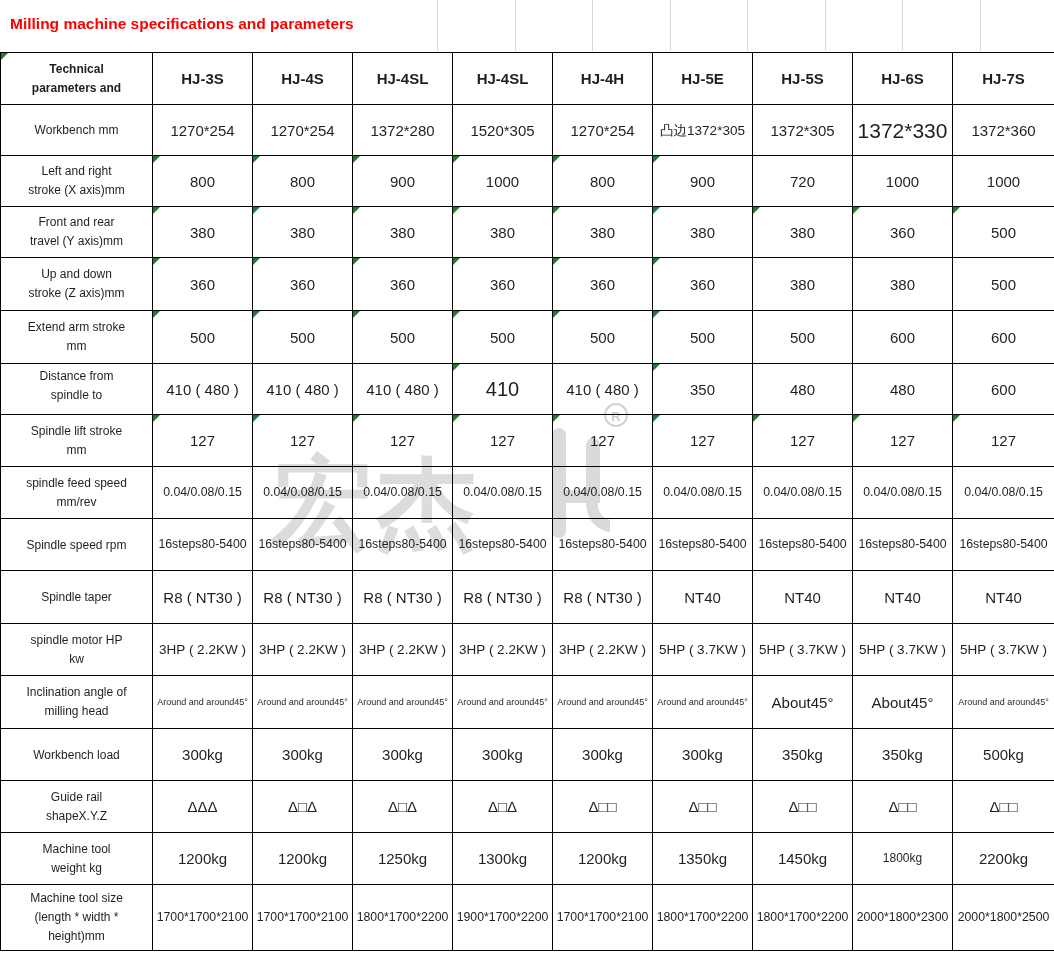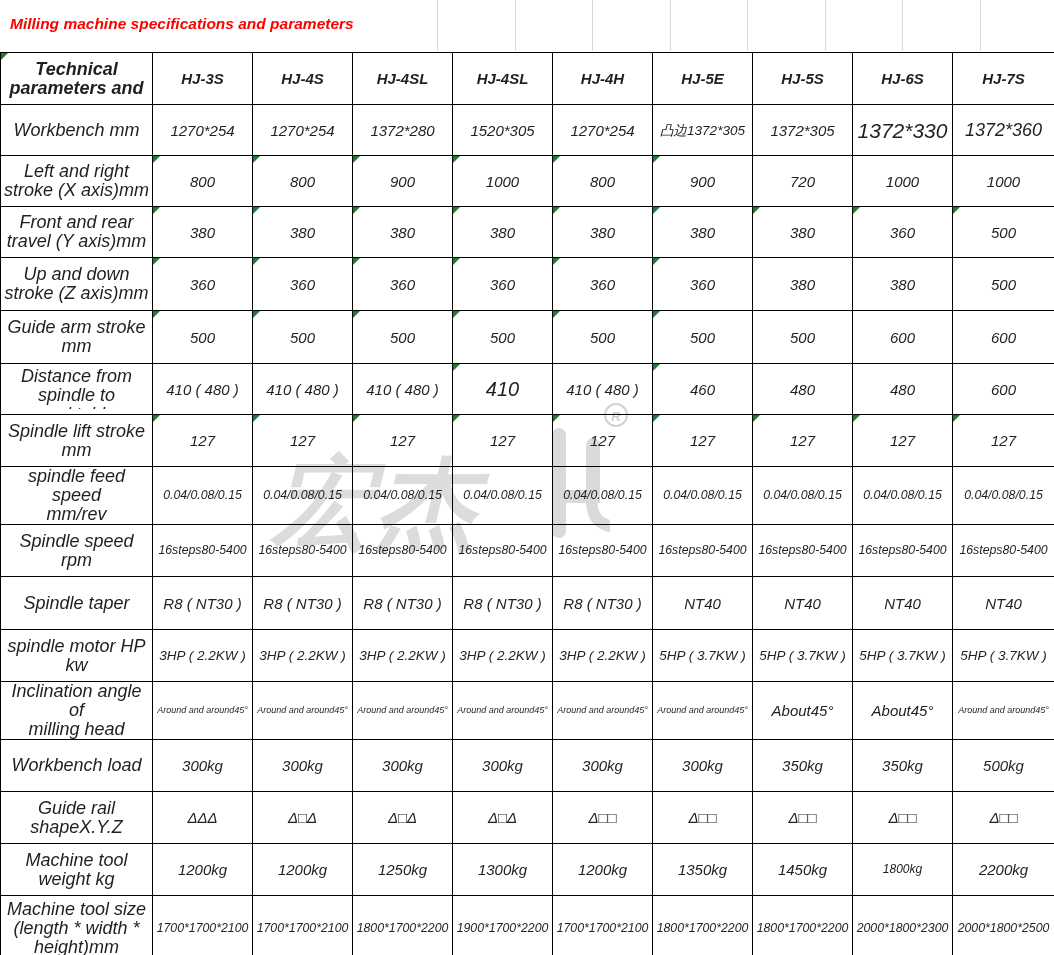--- a/index.html
+++ b/index.html
@@ -1,35 +1,35 @@
 <!DOCTYPE html>
 <html><head>
 <meta charset="utf-8">
 <style>
   html,body{margin:0;padding:0;background:#ffffff;}
   .page{position:relative;width:1054px;height:955px;background:#ffffff;overflow:hidden;
-        font-family:"Liberation Sans","DejaVu Sans",sans-serif;font-style:italic;}
+        font-family:"Liberation Sans","DejaVu Sans",sans-serif;}
   
   .title{position:absolute;left:10px;top:15px;font-size:15.5px;font-weight:bold;color:#ff0000;z-index:3;white-space:nowrap;}
   .gridline{position:absolute;top:0;width:1px;height:51px;background:#d9d9d9;z-index:0;}
   
   .watermark{position:absolute;left:0;top:0;width:1054px;height:955px;z-index:1;pointer-events:none;}
   .wm-cjk{position:absolute;font-size:100px;line-height:110px;color:#dcdcdc;font-weight:bold;letter-spacing:4px;white-space:nowrap;}
   .wm-left{left:272px;top:448px;}
   .wm-right{left:638px;top:448px;}
   .wm-logo{position:absolute;left:546px;top:420px;}
   .wm-reg{position:absolute;left:604px;top:403px;width:24px;height:24px;border:2px solid #d2d2d2;border-radius:50%;
           color:#cccccc;font-size:13px;font-weight:bold;line-height:24px;text-align:center;box-sizing:border-box;}
   
   table.spec{position:absolute;left:0;top:52px;z-index:2;width:1054px;border-collapse:collapse;table-layout:fixed;
              color:#1f1f1f;background:transparent;}
   .spec td,.spec th{border:1.5px solid #000000;text-align:center;vertical-align:middle;padding:0 1px;
                     position:relative;overflow:hidden;background:transparent;}
   .spec th{font-weight:bold;font-size:15px;}
-  .lbl{white-space:pre-line;line-height:19px;font-size:18px;display:inline-block;text-align:center;}
+  .lbl{white-space:pre-line;line-height:19px;font-size:12px;display:inline-block;text-align:center;}
   .val{line-height:17px;}
   tr.h52{height:52px;} tr.h51{height:51px;} tr.h53{height:53px;} tr.h66{height:66px;}
   tr.clip td.c-label{vertical-align:top;}
   tr.clip .lbl{display:block;height:45px;overflow:hidden;padding-top:3px;box-sizing:border-box;}
   .flag::before{content:"";position:absolute;left:0;top:0;width:0;height:0;
                 border-top:7px solid #1e7b34;border-right:7px solid transparent;}
 </style>
 </head>
 <body>
 
@@ -104,21 +104,21 @@
           <td>
             <div class="val" style="font-size: 13.5px;">凸边1372*305</div>
           </td>
           <td>
             <div class="val" style="font-size: 15px;">1372*305</div>
           </td>
           <td>
             <div class="val" style="font-size: 21px;">1372*330</div>
           </td>
           <td>
-            <div class="val" style="font-size: 18px;">1372*360</div>
+            <div class="val" style="font-size: 15px;">1372*360</div>
           </td>
         </tr>
         <tr class="h51">
           <td class="c-label"><span class="lbl">Left and right
 stroke (X axis)mm</span></td>
           <td class="flag">
             <div class="val" style="font-size: 15px;">800</div>
           </td>
           <td class="flag">
             <div class="val" style="font-size: 15px;">800</div>
@@ -201,21 +201,21 @@
             <div class="val" style="font-size: 15px;">380</div>
           </td>
           <td>
             <div class="val" style="font-size: 15px;">380</div>
           </td>
           <td>
             <div class="val" style="font-size: 15px;">500</div>
           </td>
         </tr>
         <tr class="h53">
-          <td class="c-label"><span class="lbl">Guide arm stroke
+          <td class="c-label"><span class="lbl">Extend arm stroke
 mm</span></td>
           <td class="flag">
             <div class="val" style="font-size: 15px;">500</div>
           </td>
           <td class="flag">
             <div class="val" style="font-size: 15px;">500</div>
           </td>
           <td class="flag">
             <div class="val" style="font-size: 15px;">500</div>
           </td>
@@ -253,21 +253,21 @@
           <td>
             <div class="val" style="font-size: 15px;">410 ( 480 )</div>
           </td>
           <td class="flag">
             <div class="val" style="font-size: 20px;">410</div>
           </td>
           <td>
             <div class="val" style="font-size: 15px;">410 ( 480 )</div>
           </td>
           <td class="flag">
-            <div class="val" style="font-size: 15px;">460</div>
+            <div class="val" style="font-size: 15px;">350</div>
           </td>
           <td>
             <div class="val" style="font-size: 15px;">480</div>
           </td>
           <td>
             <div class="val" style="font-size: 15px;">480</div>
           </td>
           <td>
             <div class="val" style="font-size: 15px;">600</div>
           </td>

